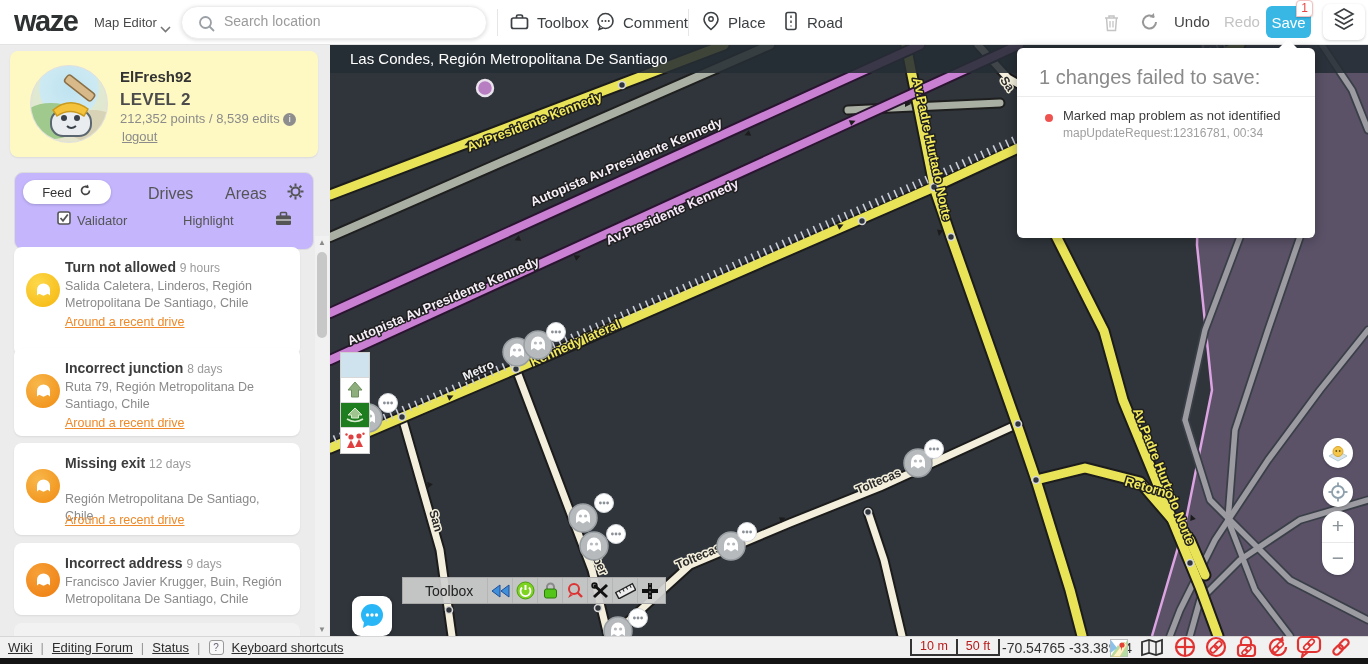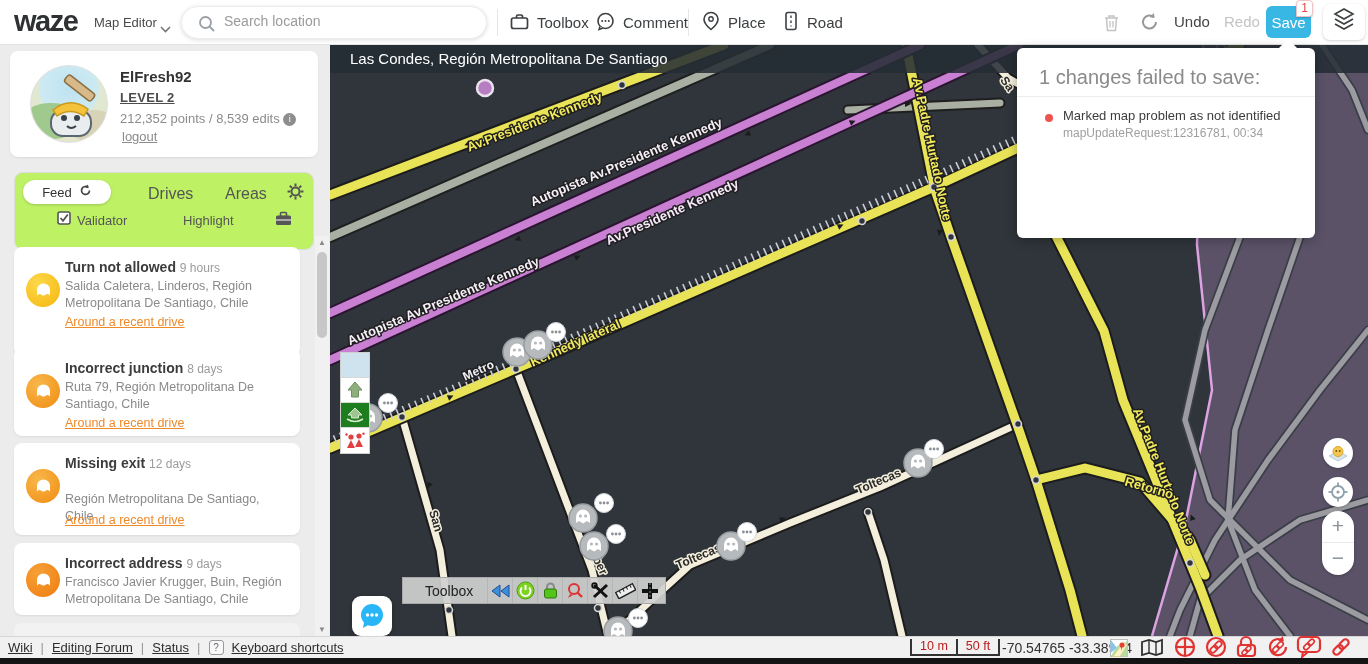--- a/index.html
+++ b/index.html
@@ -15,28 +15,28 @@
   .search input::placeholder { color:#9b9b9b; }
   .tb-item { position:absolute; top:0; height:45px; display:flex; align-items:center; gap:8px; font-size:15px; color:#3c4043; cursor:pointer; }
   .vdiv { position:absolute; top:9px; height:27px; width:1px; background:#e6e6e6; }
   .undo { position:absolute; top:13px; font-size:15px; color:#454545; }
   .redo { position:absolute; top:13px; font-size:15px; color:#c3c3c3; }
   .savebtn { position:absolute; left:1266px; top:6px; width:45px; height:32px; background:#38b7e5; color:#fff; border:0; border-radius:6px; font-size:15px; font-family:"Liberation Sans",sans-serif; }
   .badge { position:absolute; left:1296px; top:0px; min-width:17px; height:17px; background:#fff; border:1px solid #f3c1c1; color:#e94545; border-radius:4px 4px 4px 0; font-size:12px; text-align:center; line-height:15px; padding:0 3px; box-shadow:0 1px 2px rgba(0,0,0,.2); }
   .layersbtn { position:absolute; left:1323px; top:4px; width:42px; height:36px; background:#fff; border-radius:7px; box-shadow:0 1px 3px rgba(0,0,0,.18); display:flex; align-items:center; justify-content:center; }
   
   #sidebar { position:absolute; left:0; top:45px; width:330px; height:591px; background:#ececec; z-index:10; }
-  .card { background:#ffffff; border-radius:8px; position:absolute; }
+  .card { background:#fef9c3; border-radius:8px; position:absolute; }
   .profile { left:10px; top:6px; width:308px; height:106px; box-shadow:0 1px 2px rgba(0,0,0,.08); }
   .avatar { position:absolute; left:20px; top:14px; width:78px; height:78px; border-radius:50%; background:radial-gradient(circle at 50% 30%,#bfe3f0 0%,#cdeaf3 45%,#dfe9d2 46%,#e8e3c8 100%); overflow:hidden; border:1px solid #e0e0e0; }
   .uname { position:absolute; left:110px; top:17px; font-size:15px; font-weight:bold; color:#333; }
-  .ulevel { position:absolute; left:110px; top:39px; font-size:13px; font-weight:bold; color:#4c4c4c; letter-spacing:.3px;text-decoration:underline; }
+  .ulevel { position:absolute; left:110px; top:39px; font-size:17px; font-weight:bold; color:#4c4c4c; letter-spacing:.3px; }
   .ustats { position:absolute; left:110px; top:60px; font-size:13px; color:#8b8b8b; }
   .ulogout { position:absolute; left:112px; top:78px; font-size:13px; color:#8b8b8b; text-decoration:underline; }
-  .tabsbox { position:absolute; left:14px; top:127px; width:300px; height:78px; border:1px solid #dcdcdc; border-radius:9px; background:#bef264; }
+  .tabsbox { position:absolute; left:14px; top:127px; width:300px; height:78px; border:1px solid #dcdcdc; border-radius:9px; background:#c4b5fd; }
   .feedpill { position:absolute; left:8px; top:7px; width:88px; height:24px; background:#fff; border-radius:12px; box-shadow:0 1px 3px rgba(0,0,0,.18); display:flex; align-items:center; justify-content:center; gap:7px; font-size:13px; color:#333; }
   .tablbl { position:absolute; top:12px; font-size:16px; color:#555; }
   .row2lbl { position:absolute; top:40px; font-size:13px; color:#555; }
   .fcard { left:14px; width:286px; background:#fff; border-radius:8px; box-shadow:0 1px 2px rgba(0,0,0,.08); position:absolute; }
   .ficon { position:absolute; left:12px; top:26px; width:34px; height:34px; border-radius:50%; display:flex; align-items:center; justify-content:center; }
   .ftitle { position:absolute; left:51px; top:12px; font-size:14px; font-weight:bold; color:#3c3c3c; }
   .ftime { font-size:12px; font-weight:normal; color:#9b9b9b; }
   .fbody { position:absolute; left:51px; top:31px; font-size:12.5px; color:#8a8a8a; line-height:17px; width:225px; }
   .flink { position:absolute; left:51px; font-size:12.5px; color:#ee8a2a; }
   .sb-track { position:absolute; left:315px; top:191px; width:14px; height:400px; background:#f1f1f1; }

